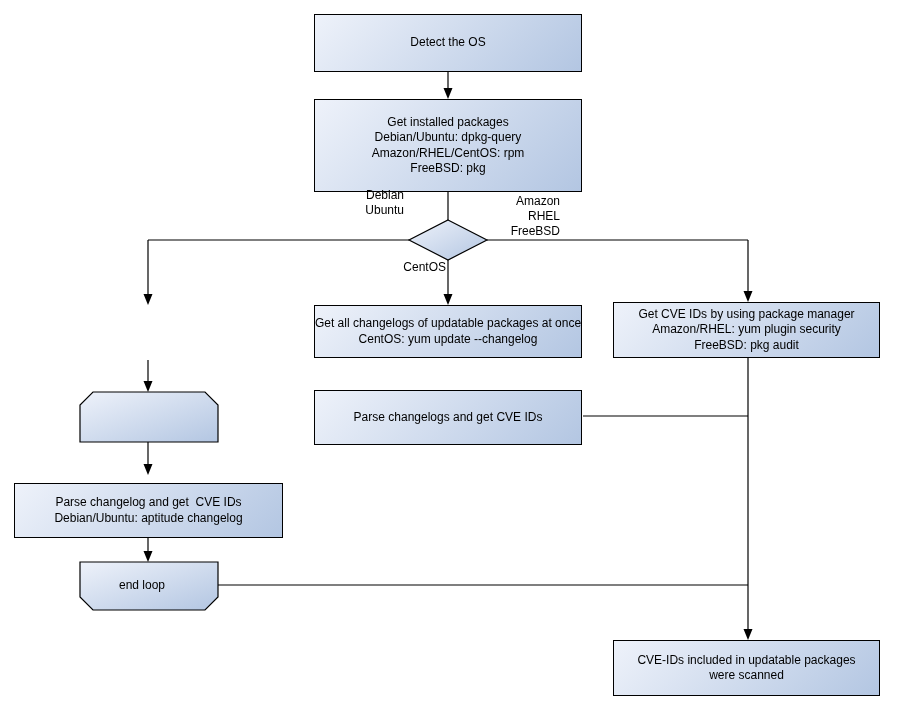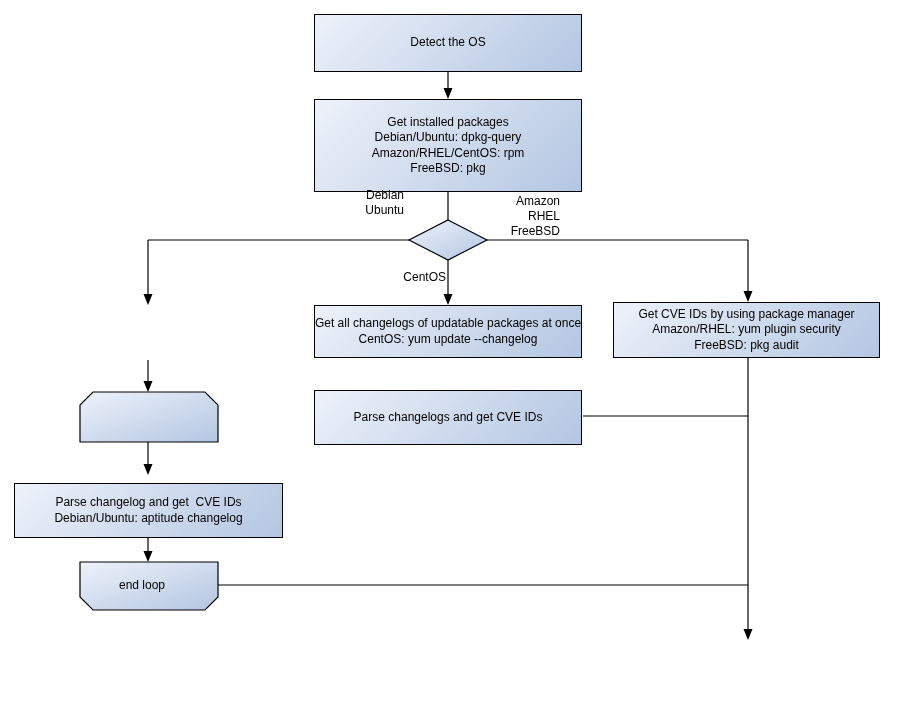--- a/index.html
+++ b/index.html
@@ -52,21 +52,21 @@
   #n-get-cve     { left: 613px; top: 302px; width: 267px; height: 56px; }
   #n-scanned     { left: 613px; top: 640px; width: 267px; height: 56px; }
 
   
   #t-foreach  { left: 80px; top: 392px; width: 138px; height: 50px; }
   #t-endloop  { left: 80px; top: 562px; width: 124px; height: 48px; }
 
   
   #lbl-left   { left: 344px; top: 188px; width: 60px; }
   #lbl-right  { left: 494px; top: 194px; width: 66px; }
-  #lbl-centos { left: 394px; top: 270px; width: 52px; }
+  #lbl-centos { left: 394px; top: 260px; width: 52px; }
 </style>
 </head>
 <body>
 
 <div id="canvas">
 
   <svg class="layer" width="898" height="712" viewBox="0 0 898 712">
     <defs>
       <linearGradient id="nodeGrad" x1="0" y1="0" x2="1" y2="1">
         <stop offset="0" stop-color="#eef2fa"></stop>
@@ -133,20 +133,24 @@
   <div class="node" id="n-parse-mid">
     <div class="node-text">Parse changelogs and get CVE IDs</div>
   </div>
 
   <div class="node" id="n-get-cve">
     <div class="node-text">Get CVE IDs by using package manager
 Amazon/RHEL: yum plugin security
 FreeBSD: pkg audit</div>
   </div>
 
+  <div class="node" id="n-scanned">
+    <div class="node-text">CVE-IDs included in updatable packages
+were scanned</div>
+  </div>
 
 
   <div class="polytext" id="t-endloop">
     <div class="node-text">end loop</div>
   </div>
 
   <div class="edge-label" id="lbl-left">Debian
 Ubuntu</div>
 
   <div class="edge-label" id="lbl-right">Amazon

